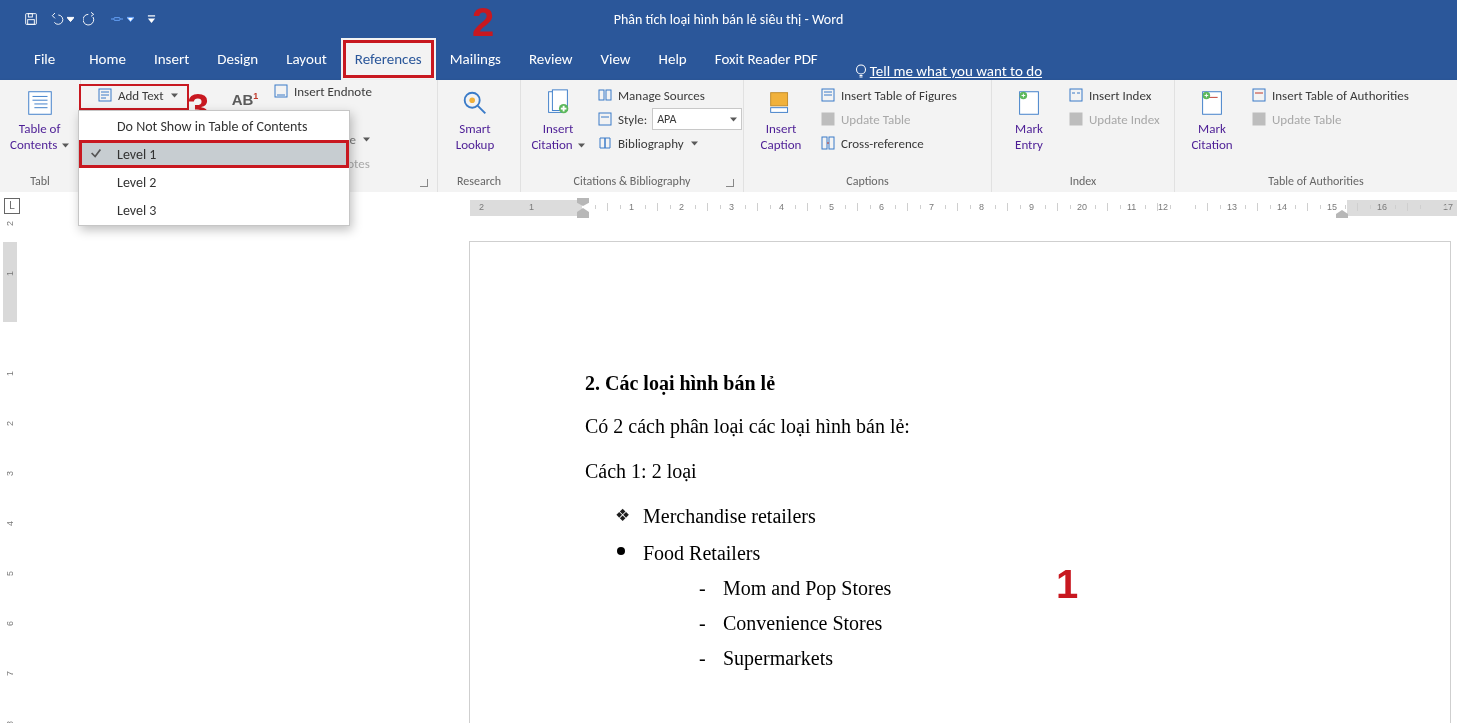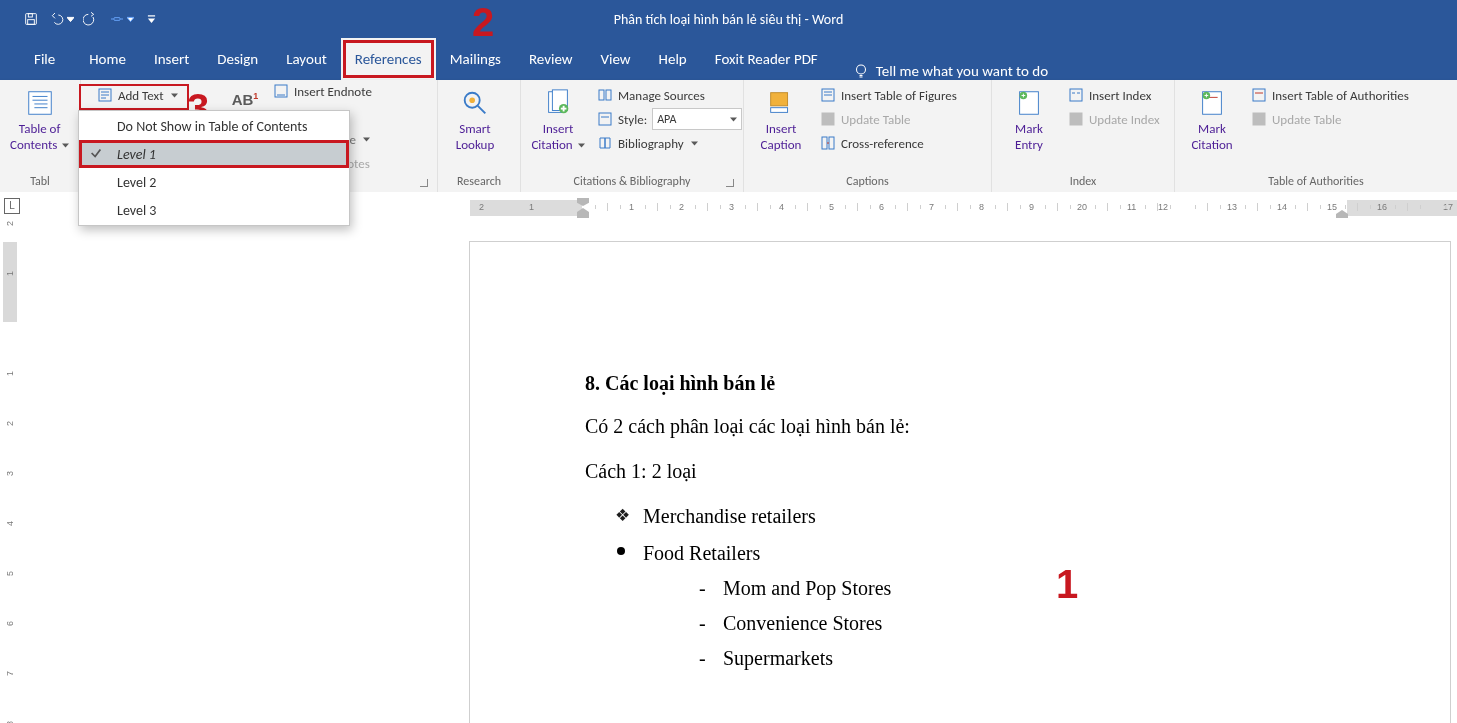--- a/index.html
+++ b/index.html
@@ -17,21 +17,21 @@
   .wave { position:absolute; right:40px; bottom:0; width:340px; height:38px; opacity:0.08; background:
     radial-gradient(ellipse 200px 60px at 100px 55px, #fff 20%, transparent 25%),
     radial-gradient(ellipse 220px 70px at 250px 60px, #fff 20%, transparent 25%);
     pointer-events:none;}
 
   
   .tabrow { height:42px; background:#2b579a; display:flex; align-items:flex-end; padding-left:14px; color:#fff; font-size:15px; }
   .tabrow .tab { padding:0 14px; height:42px; display:flex; align-items:center; cursor:pointer; position:relative; }
   .tabrow .tab.file { padding:0 20px; }
   .tabrow .tab.active { background:#f3f3f3; color:#2b579a; }
-  .tabrow .tell { display:flex; align-items:center; gap:6px; padding-left:20px;}
+  .tabrow .tell { display:flex; align-items:center; padding-left:20px;text-decoration:underline;}
   .tabrow .tell svg { width:18px; height:18px; stroke:#fff; fill:none; stroke-width:1.4;}
   .tabrow .tab.refmark::after { content:""; position:absolute; inset:2px 2px 2px 2px; border:3px solid #c81820; pointer-events:none;}
 
   
   .ribbon { height:112px; background:#f3f3f3; border-bottom:1px solid #d6d6d6; display:flex; position:relative; box-shadow:0 1px 3px rgba(0,0,0,.12);}
   .rgroup { border-right:1px solid #e1e1e1; display:flex; flex-direction:column; justify-content:space-between; padding:4px 6px 0 6px; }
   .rgroup .body { display:flex; align-items:flex-start; flex:1; }
   .rgroup .label { font-size:12px; color:#666; text-align:center; padding:2px 0 4px; position:relative;}
   .rgroup .label .dl { position:absolute; right:2px; bottom:4px; width:12px; height:12px;}
   .rgroup .label .dl::after{content:"";position:absolute;right:1px;bottom:1px;width:7px;height:7px;border-right:1px solid #888;border-bottom:1px solid #888;}
@@ -55,21 +55,21 @@
   .redno.n2 { position:absolute; left:472px; top:-38px; }
   .redno.n3 { position:absolute; left:187px; top:6px; z-index:10;}
   .redno.n1 { position:absolute; left:1056px; top:370px; }
 
   
   .addtext-box { position:absolute; left:79px; top:4px; width:106px; height:22px; border:2px solid #c81820; z-index:9; pointer-events:none;}
 
   
   .menu { position:absolute; left:78px; top:30px; width:270px; background:#fff; border:1px solid #c6c6c6; box-shadow:2px 4px 10px rgba(0,0,0,.25); z-index:20; padding:1px 0;}
   .menu .mitem { height:28px; display:flex; align-items:center; font-size:14px; color:#333; padding:0 14px 0 38px; position:relative; cursor:pointer;}
-  .menu .mitem.hover { background:#c7cdd1;font-style:italic;}
+  .menu .mitem.hover { background:#c7cdd1;}
   .menu .mitem .chk { position:absolute; left:10px; width:16px; height:16px;}
   .menu .mitem.sel::before{content:"";position:absolute;inset:0;border:3px solid #c81820;pointer-events:none;}
   .menu .mitem .chk svg { width:14px; height:14px; stroke:#555; stroke-width:2; fill:none;}
 
   
   .workspace { position:absolute; left:0; top:192px; right:0; bottom:0; background:#fff; }
   .left-strip { position:absolute; left:0; top:0; bottom:0; width:20px; background:#fff;}
   .left-strip .Lbox { width:14px; height:14px; border:1px solid #666; margin:6px 0 0 4px; font:10px/14px Arial; text-align:center; color:#666;}
   .vruler { position:absolute; left:3px; top:50px; width:14px; bottom:0; background:#fff; }
   .vruler .shade { position:absolute; left:0; top:0; width:14px; height:80px; background:#d9d9d9;}
@@ -552,21 +552,21 @@
         <div style="position: absolute; top: 5px; width: 1px; height: 4px; background: rgb(207, 207, 207); left: 899.5px;"></div>
         <span class="num" style="left: 973px;">17</span>
         <div style="position: absolute; top: 5px; width: 1px; height: 4px; background: rgb(207, 207, 207); left: 924.5px;"></div>
         <div style="position: absolute; top: 3px; width: 1px; height: 8px; background: rgb(207, 207, 207); left: 937px;"></div>
         <div style="position: absolute; top: 5px; width: 1px; height: 4px; background: rgb(207, 207, 207); left: 949.5px;"></div>
         <div style="position: absolute; top: 5px; width: 1px; height: 4px; background: rgb(207, 207, 207); left: 974.5px;"></div>
       </div>
 
     <div class="page">
       <div class="pagepad">
-        <div class="heading2">8. Các loại hình bán lẻ</div>
+        <div class="heading2">2. Các loại hình bán lẻ</div>
         <div class="para">Có 2 cách phân loại các loại hình bán lẻ:</div>
         <div class="para">Cách 1: 2 loại</div>
         <ul class="bullets">
           <li class="diamond">Merchandise retailers</li>
           <li class="dot">
             <span>Food Retailers</span>
             <ul class="sub">
               <li>Mom and Pop Stores</li>
               <li>Convenience Stores</li>
               <li>Supermarkets</li>

